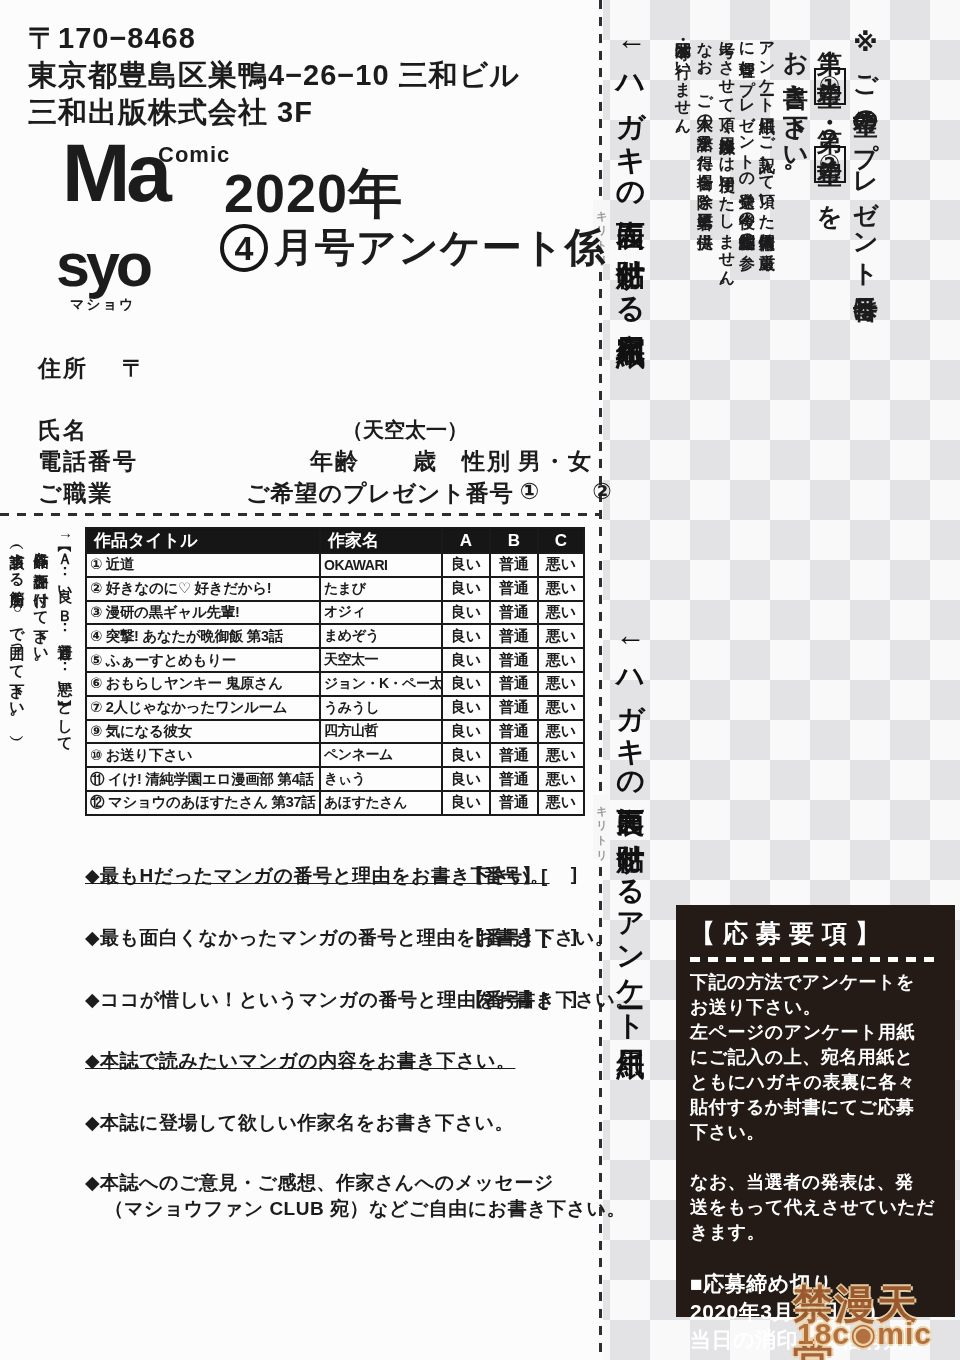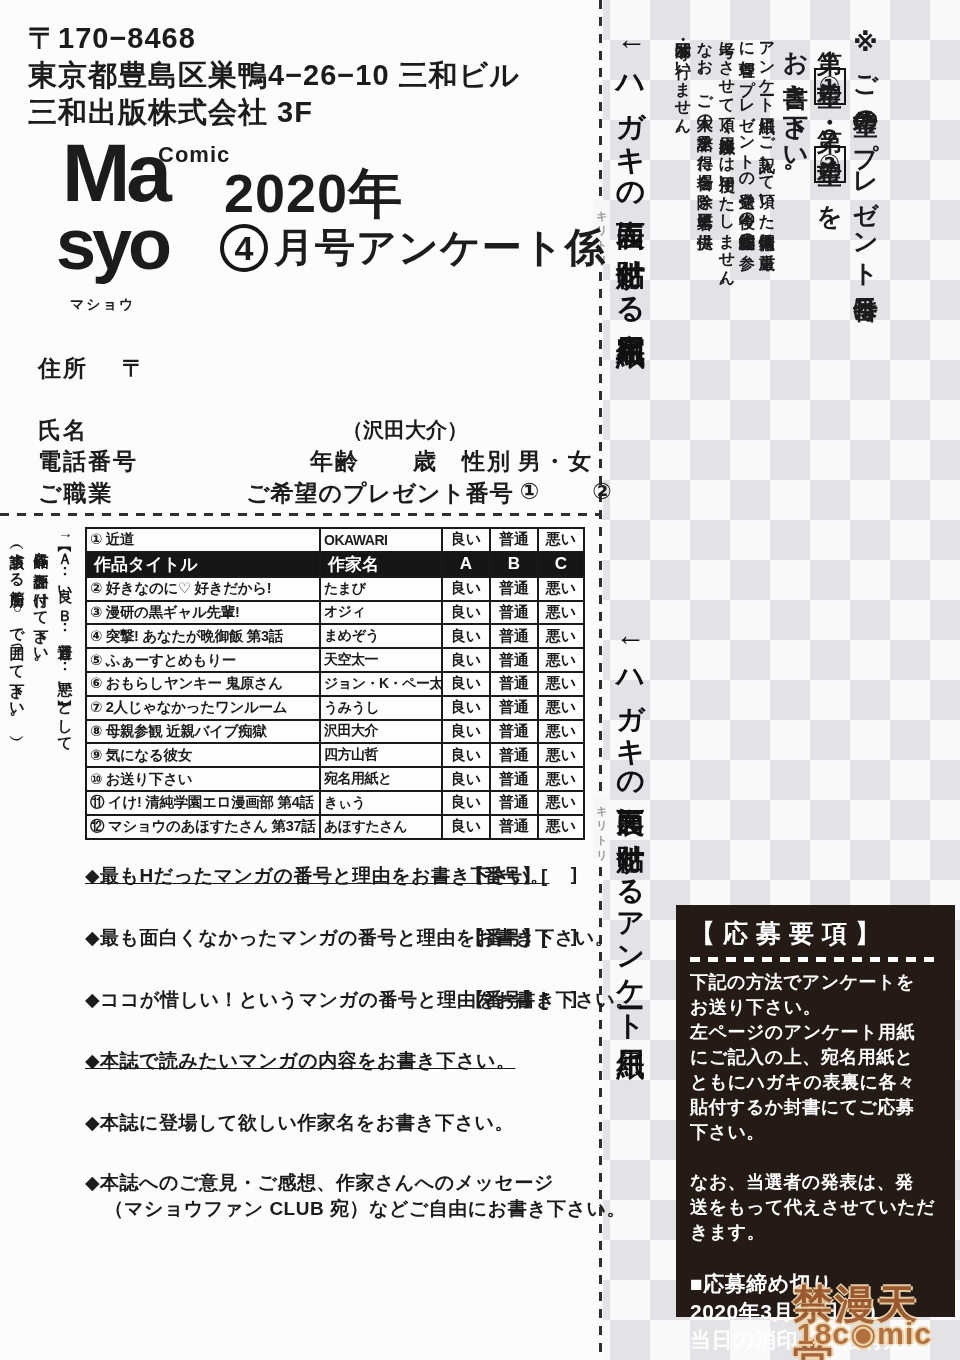--- a/index.html
+++ b/index.html
@@ -30,21 +30,21 @@
     font-size:11px; background:#f7f7f8; padding:3px 1px; letter-spacing:2px; font-weight:bold;
   }
   .cutlabel-h {
     position:absolute; top:531px; left:228px; color:#9a9a9a; background:#0f172a;
     font-size:11px; padding:0 6px; letter-spacing:5px; font-weight:bold;
   }
   
   .addr { left:28px; top:20px; font-size:29px; line-height:37px; letter-spacing:1px; }
   .logo-comic { left:158px; top:142px; font-size:22px; letter-spacing:1px; }
   .logo-ma  { left:62px; top:132px; font-size:82px; line-height:82px; letter-spacing:-4px; }
-  .logo-syo { left:56px; top:203px; font-size:72px; line-height:82px; letter-spacing:-4px; }
+  .logo-syo { left:56px; top:224px; font-size:61px; line-height:82px; letter-spacing:-4px; }
   .logo-kana { left:70px; top:296px; font-size:14px; letter-spacing:2px; }
   .issue-year { left:224px; top:158px; font-size:54px; letter-spacing:1px; }
   .issue-line { left:220px; top:220px; display:flex; align-items:center; }
   .issue-circle {
     width:48px; height:48px; border:4px solid #161616; border-radius:50%;
     display:inline-flex; align-items:center; justify-content:center;
     font-size:34px; line-height:1;
   }
   .issue-title { font-size:40px; margin-left:6px; letter-spacing:1px; }
   
@@ -126,21 +126,21 @@
   <div class="abs logo-kana">マショウ</div>
   <div class="abs issue-year">2020年</div>
   <div class="abs issue-line">
     <span class="issue-circle">4</span>
     <span class="issue-title">月号アンケート係</span>
   </div>
 
   <div class="abs flabel" style="left:38px;top:353px;text-align:center;">住所</div>
   <div class="abs flabel" style="left:122px;top:353px;">〒</div>
   <div class="abs flabel" style="left:38px;top:415px;text-align:center;">氏名</div>
-  <div class="abs" style="left:342px;top:416px;font-size:21px;">（沢田大介）</div>
+  <div class="abs" style="left:342px;top:416px;font-size:21px;">（天空太一）</div>
   <div class="abs flabel" style="left:38px;top:446px;">電話番号</div>
   <div class="abs flabel" style="left:310px;top:446px;">年齢</div>
   <div class="abs flabel" style="left:413px;top:446px;">歳</div>
   <div class="abs flabel" style="left:462px;top:446px;">性別</div>
   <div class="abs flabel" style="left:518px;top:446px;">男・女</div>
   <div class="abs flabel" style="left:38px;top:478px;">ご職業</div>
   <div class="abs" style="left:246px;top:478px;display:flex;font-size:23px;letter-spacing:1px;">
     <span>ご希望のプレゼント番号</span>
     <span style="margin-left:6px;">①</span>
     <span style="margin-left:52px;">②</span>
@@ -155,34 +155,34 @@
   <table class="rtable">
     <colgroup>
         <col style="width:234px">
         <col style="width:122px">
         <col style="width:48px">
         <col style="width:48px">
         <col style="width:46px">
       </colgroup>
     <tbody>
         <tr>
-          <td class="t"><span>①</span> <span>近道</span></td>
-          <td class="a">OKAWARI</td>
-          <td class="r">良い</td>
-          <td class="r">普通</td>
-          <td class="r">悪い</td>
-        </tr>
-    <tr>
       <th class="l">作品タイトル</th>
       <th class="l">作家名</th>
       <th>A</th>
       <th>B</th>
       <th>C</th>
     </tr>
     <tr>
+          <td class="t"><span>①</span> <span>近道</span></td>
+          <td class="a">OKAWARI</td>
+          <td class="r">良い</td>
+          <td class="r">普通</td>
+          <td class="r">悪い</td>
+        </tr>
+    <tr>
           <td class="t"><span>②</span> <span>好きなのに♡ 好きだから!</span></td>
           <td class="a">たまび</td>
           <td class="r">良い</td>
           <td class="r">普通</td>
           <td class="r">悪い</td>
         </tr>
     <tr>
           <td class="t"><span>③</span> <span>漫研の黒ギャル先輩!</span></td>
           <td class="a">オジィ</td>
           <td class="r">良い</td>
@@ -211,36 +211,29 @@
           <td class="r">悪い</td>
         </tr>
     <tr>
           <td class="t"><span>⑦</span> <span>2人じゃなかったワンルーム</span></td>
           <td class="a">うみうし</td>
           <td class="r">良い</td>
           <td class="r">普通</td>
           <td class="r">悪い</td>
         </tr>
     <tr>
-          <td class="t"><span>⑧</span> <span>母親参観 近親バイブ痴獄</span></td>
-          <td class="a">沢田大介</td>
-          <td class="r">良い</td>
-          <td class="r">普通</td>
-          <td class="r">悪い</td>
-        </tr>
-    <tr>
           <td class="t"><span>⑨</span> <span>気になる彼女</span></td>
           <td class="a">四方山哲</td>
           <td class="r">良い</td>
           <td class="r">普通</td>
           <td class="r">悪い</td>
         </tr>
     <tr>
           <td class="t"><span>⑩</span> <span>お送り下さい</span></td>
-          <td class="a">宛名用紙と</td>
+          <td class="a">ペンネーム</td>
           <td class="r">良い</td>
           <td class="r">普通</td>
           <td class="r">悪い</td>
         </tr>
     <tr>
           <td class="t"><span>⑪</span> <span>イけ! 清純学園エロ漫画部 第4話</span></td>
           <td class="a">きぃう</td>
           <td class="r">良い</td>
           <td class="r">普通</td>
           <td class="r">悪い</td>

